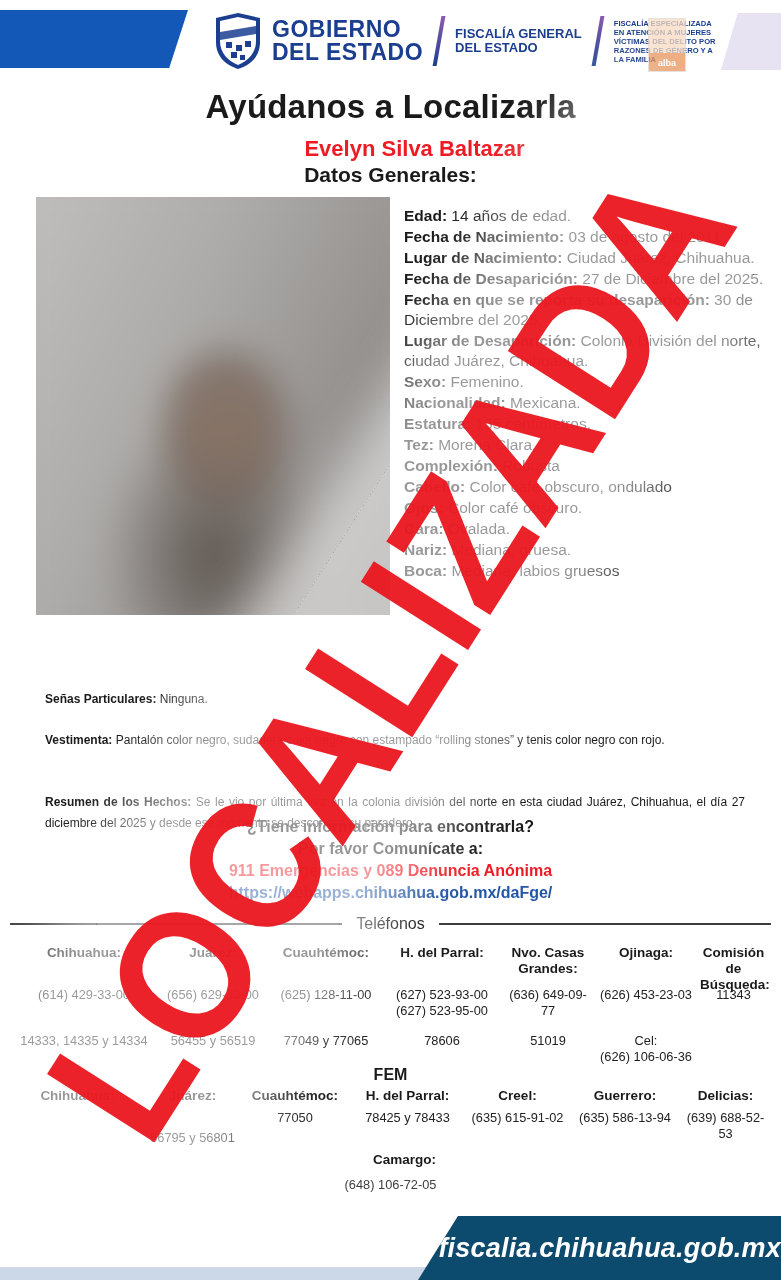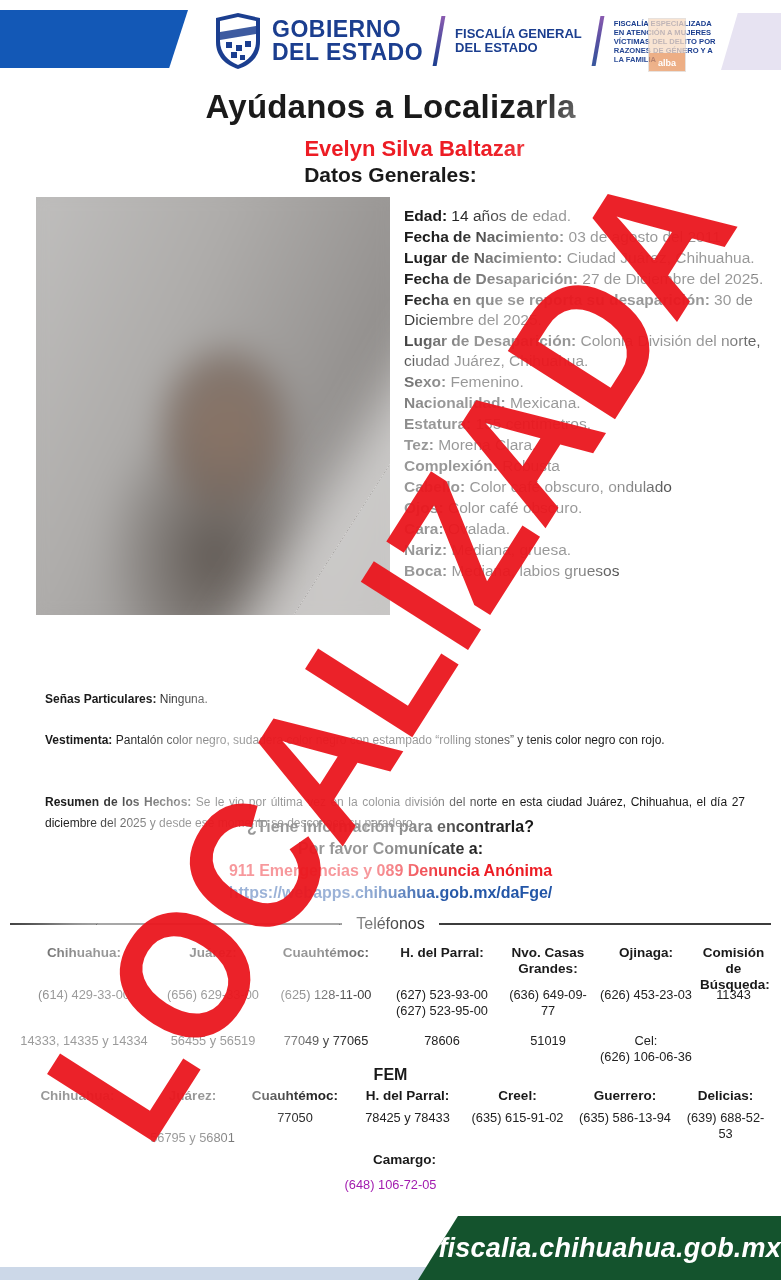--- a/index.html
+++ b/index.html
@@ -65,29 +65,29 @@
   
   .fem-title{position:absolute;left:0;top:1066px;width:100%;text-align:center;font-weight:bold;font-size:16px;}
   .fem-grid{position:absolute;left:10px;top:1088px;width:761px;display:grid;
             grid-template-columns:135px 95px 110px 115px 105px 110px 91px;
             grid-template-rows:22px 46px;}
   .fem-grid .cell{text-align:center;padding:0 4px;}
   .fem-grid .lbl{font-weight:bold;font-size:13.5px;line-height:16px;}
   .fem-grid .val{font-size:12.8px;line-height:16px;color:#222;white-space:pre-line;}
   .camargo{position:absolute;left:0;top:1152px;width:100%;text-align:center;}
   .camargo .lbl{font-weight:bold;font-size:13.5px;margin-left:28px;}
-  .camargo .val{font-size:12.8px;margin-top:10px;color:#a21caf;}
+  .camargo .val{font-size:12.8px;margin-top:10px;color:#404040;}
 
   
   .foot-band-light{position:absolute;left:0;top:1267px;width:478px;height:13px;background:#ccd8e8;
         clip-path:polygon(0 0,100% 0,97% 100%,0 100%);}
   .foot-band-blue{position:absolute;left:463px;top:1267px;width:160px;height:13px;background:#1e5eb5;
         transform:skewX(-28deg);}
   .foot-band-purple{position:absolute;left:618px;top:1267px;width:163px;height:13px;background:#9d75c9;}
-  .foot-navy{position:absolute;left:418px;top:1216px;width:363px;height:64px;background:#14532d;
+  .foot-navy{position:absolute;left:418px;top:1216px;width:363px;height:64px;background:#0c4a6e;
         clip-path:polygon(11% 0,100% 0,100% 100%,0 100%);
         display:flex;align-items:center;justify-content:center;gap:10px;}
   .foot-navy .url{color:#fff;font-weight:bold;font-style:italic;font-size:27px;letter-spacing:.2px;}
 
   
   .stamp-wrap{position:absolute;inset:0;pointer-events:none;z-index:50;}
   .stamp{position:absolute;left:50%;top:51%;
          transform:translate(-50%,-50%) rotate(-57.5deg);
          background:rgba(255,255,255,.55);
          box-shadow:0 0 50px 40px rgba(255,255,255,.55);

